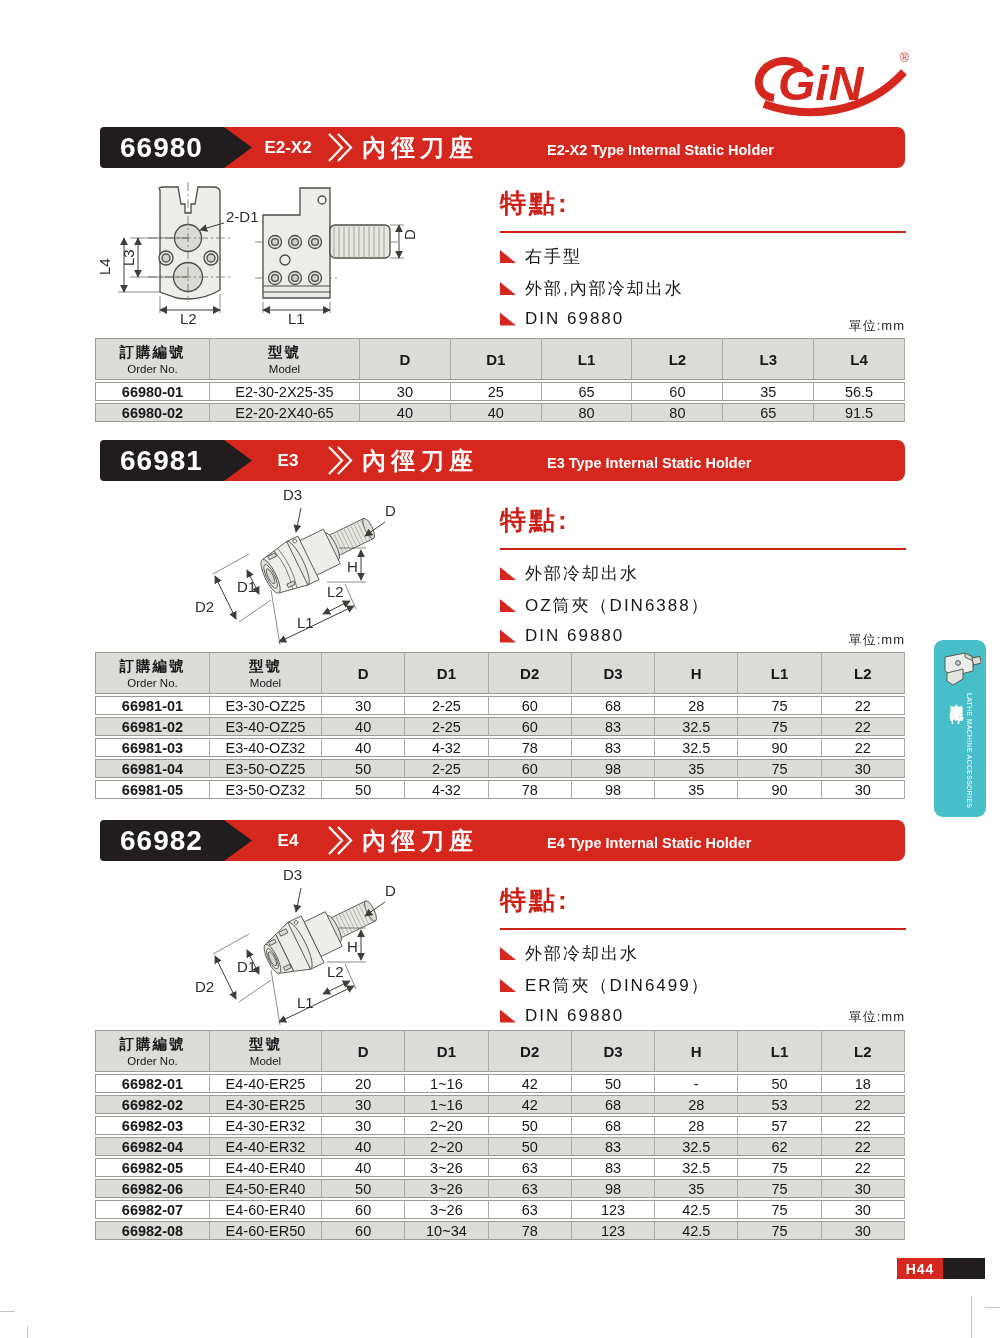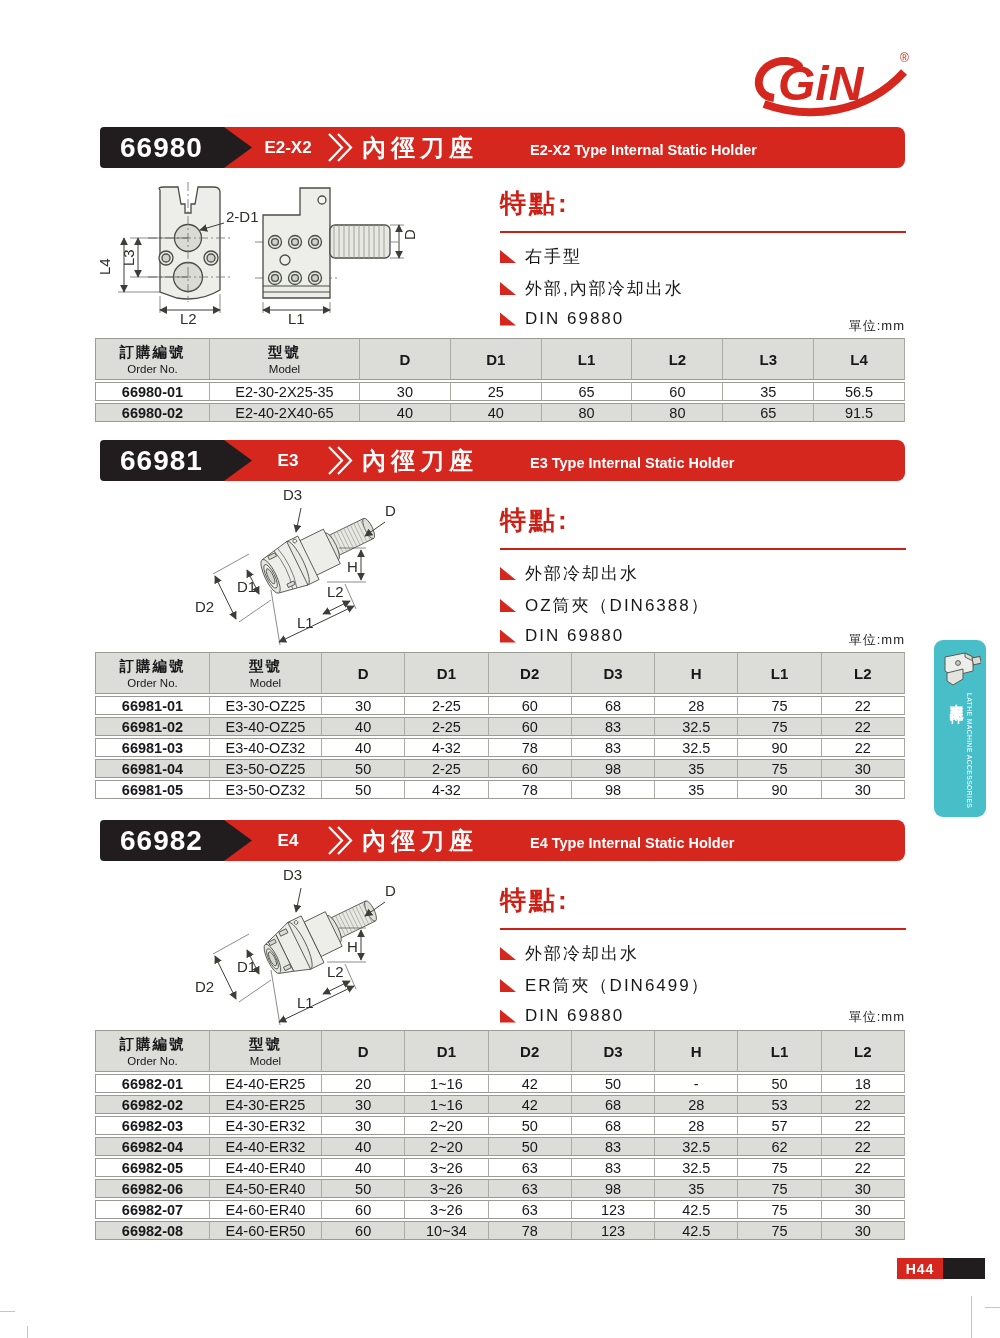--- a/index.html
+++ b/index.html
@@ -20,21 +20,21 @@
            letter-spacing:1px; display:flex; align-items:center; padding-left:20px;
            clip-path:polygon(0 0,124px 0,152px 50%,124px 100%,0 100%);
            border-radius:4px 0 0 4px; }
   .b-code { position:absolute; left:152px; top:0; width:72px; height:41px;
             color:#fff; font-size:17px; font-weight:bold; display:flex;
             align-items:center; justify-content:center; }
   .b-chev { position:absolute; left:226px; top:4px; }
   .b-titles { position:absolute; left:262px; top:0; height:41px; display:flex;
               align-items:center; color:#fff; white-space:nowrap;gap:44px; }
   .b-zh { font-size:24px; font-weight:bold; letter-spacing:5px; }
-  .b-en { font-size:14.5px; font-weight:bold; margin-left:8px; padding-top:4px; }
+  .b-en { font-size:14.5px; font-weight:bold; margin-left:25px; padding-top:4px; }
 
   
   .features { position:absolute; left:500px; width:406px; }
   .f-head { color:#cb2016; font-size:26px; font-weight:bold; letter-spacing:3px;
             padding-bottom:10px; border-bottom:2px solid #cb2016; }
   .f-list { list-style:none; margin-top:12px; }
   .f-list li { display:flex; align-items:center; font-size:17px; color:#17181a;
                letter-spacing:2px; margin:9px 0; font-weight:500; }
   .bullet { display:inline-block; width:16px; height:13px; background:#d6271e;
             clip-path:polygon(0 0,100% 100%,0 100%); margin-right:9px; flex:0 0 16px; }
@@ -223,21 +223,21 @@
           <td>E2-30-2X25-35</td>
           <td>30</td>
           <td>25</td>
           <td>65</td>
           <td>60</td>
           <td>35</td>
           <td>56.5</td>
         </tr>
         <tr>
           <td>66980-02</td>
-          <td>E2-40-2X40-65</td>
+          <td>E2-20-2X40-65</td>
           <td>40</td>
           <td>40</td>
           <td>80</td>
           <td>80</td>
           <td>65</td>
           <td>91.5</td>
         </tr>
       </tbody>
     </table>
 

